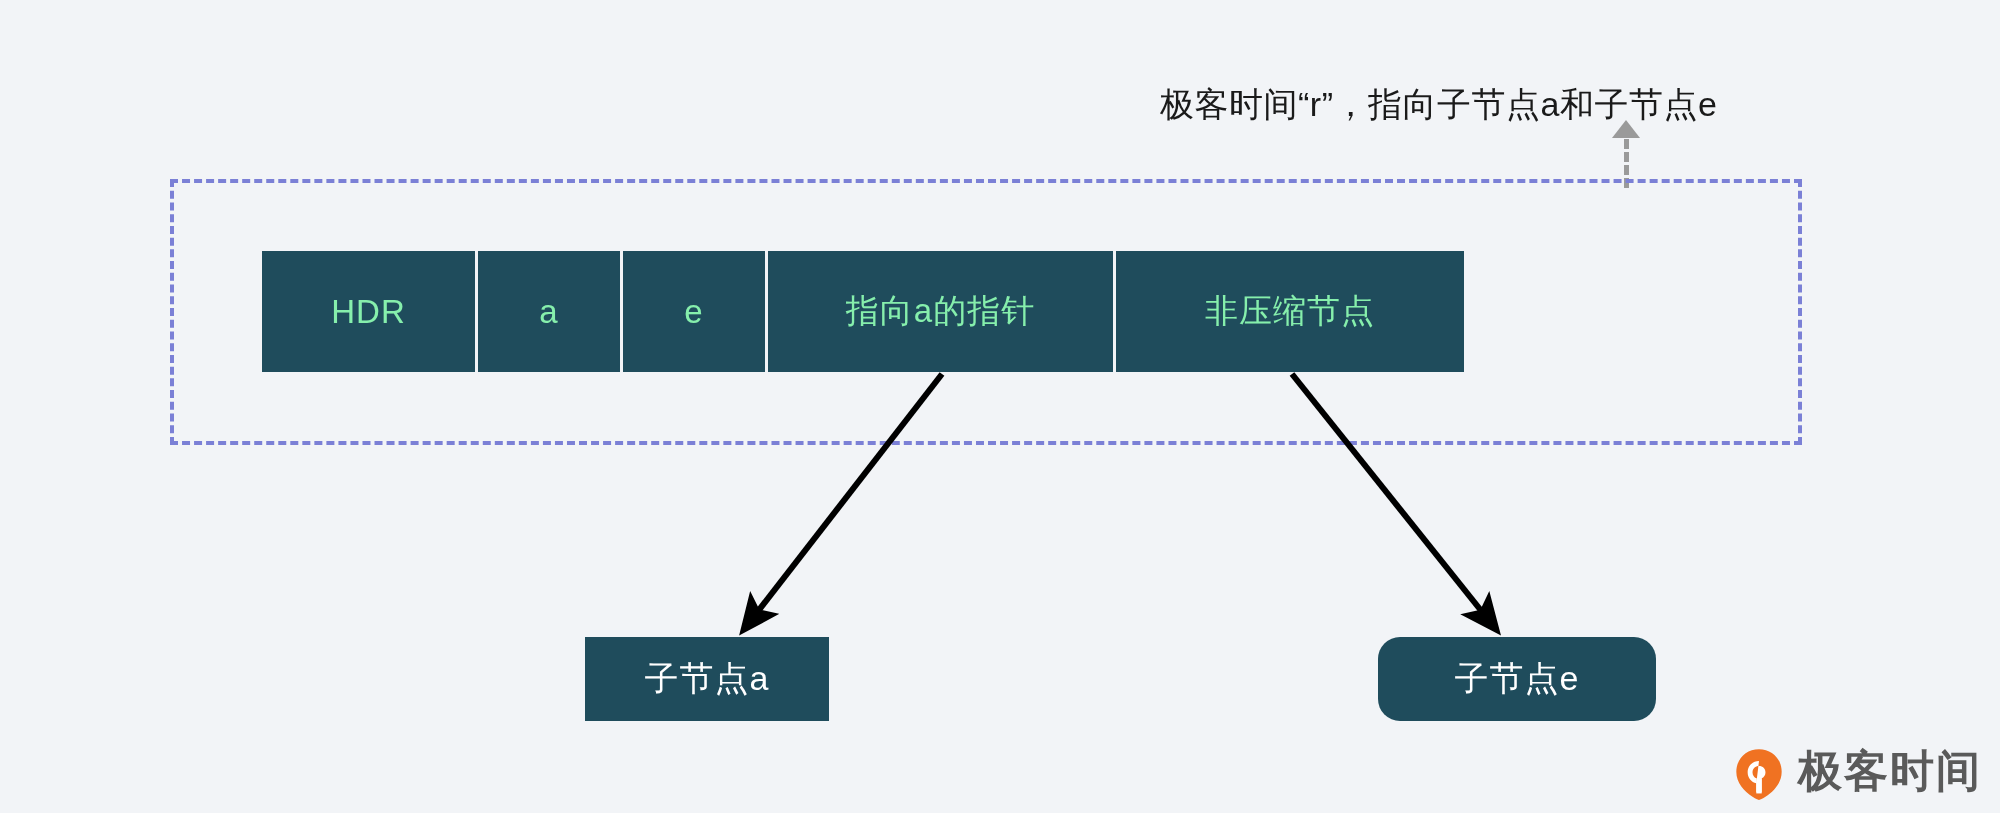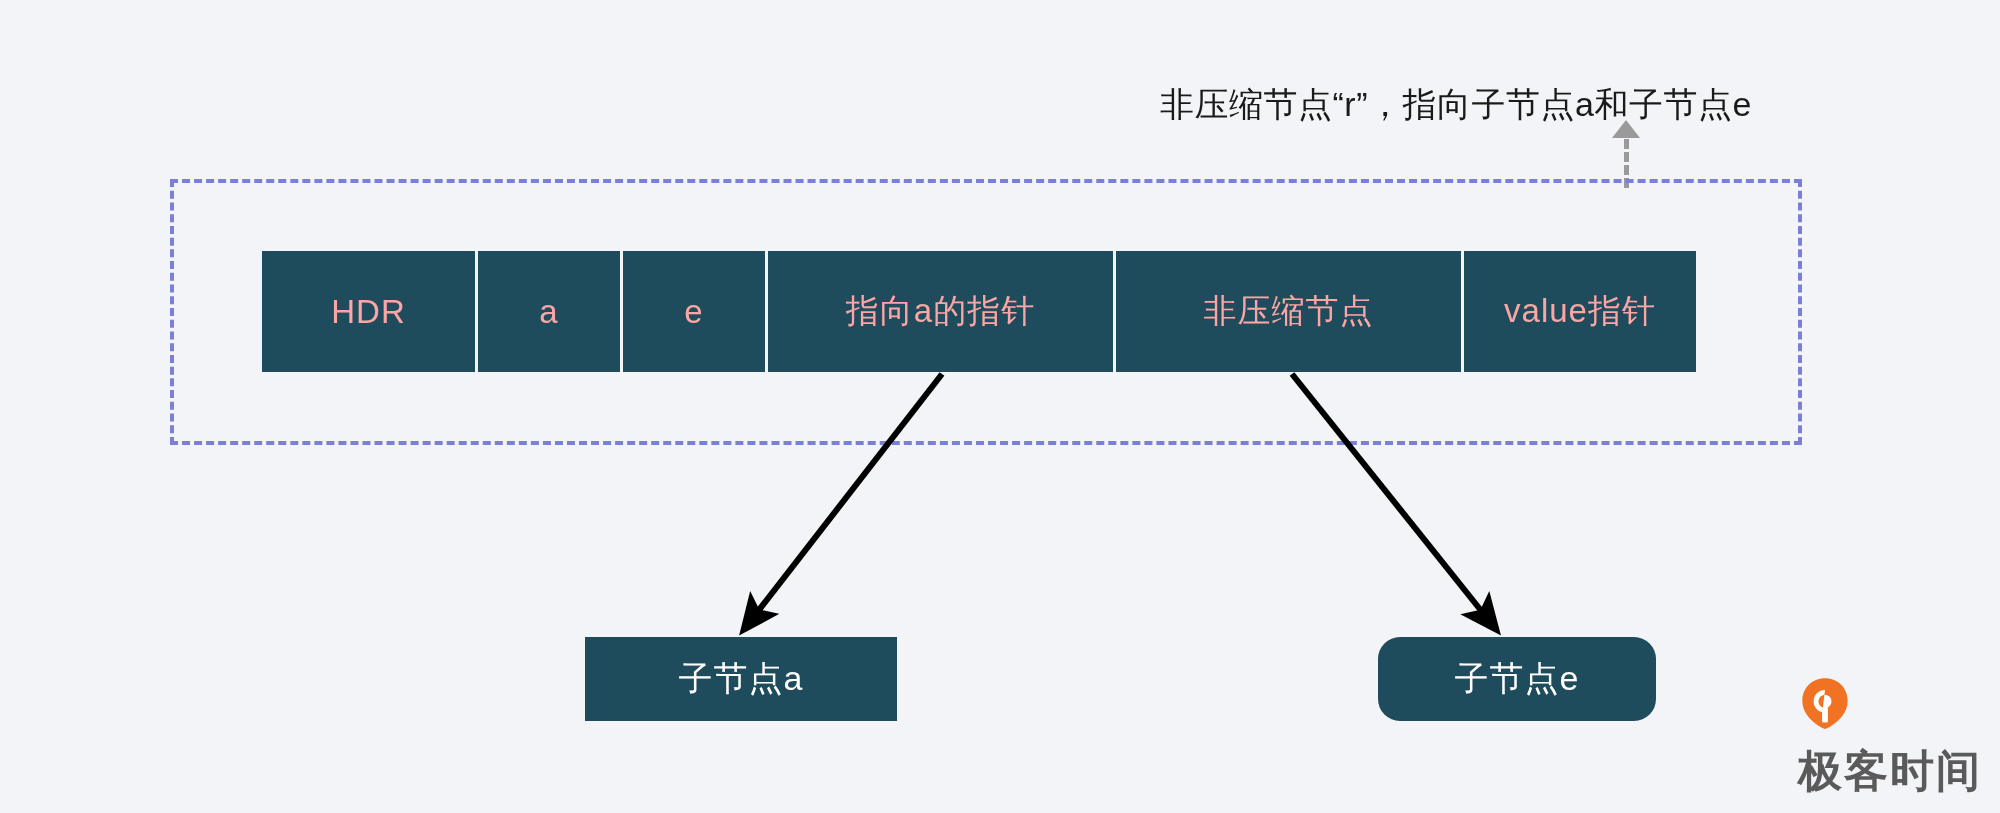--- a/index.html
+++ b/index.html
@@ -70,21 +70,21 @@
   .node-record {
     position: absolute;
     left: 262px;
     top: 251px;
     height: 121px;
     display: flex;
     align-items: stretch;
   }
   .cell {
     background: #1f4c5c;
-    color: #fca5a5;
+    color: #86efac;
     display: flex;
     align-items: center;
     justify-content: center;
     font-size: 33px;
     letter-spacing: 1px;
     border-right: 3px solid #f2f4f7;
     box-sizing: border-box;
   }
   .cell:last-child { border-right: none; }
   .cell.w-hdr     { width: 216px; }
@@ -100,21 +100,21 @@
     display: flex;
     align-items: center;
     justify-content: center;
     font-size: 34px;
     letter-spacing: 1px;
     box-sizing: border-box;
   }
   .child-a {
     left: 585px;
     top: 637px;
-    width: 312px;
+    width: 244px;
     height: 84px;
   }
   .child-e {
     left: 1378px;
     top: 637px;
     width: 278px;
     height: 84px;
     border-radius: 22px;
   }
 
@@ -127,55 +127,53 @@
     height: 813px;
     pointer-events: none;
   }
 
   
   .watermark {
     position: absolute;
     right: 18px;
     bottom: 12px;
     display: flex;
-    align-items: flex-start;
+    align-items: flex-end;
     gap: 12px;
-    flex-direction: column;
   }
   .wm-mark {
     width: 54px;
     height: 54px;
     flex: 0 0 auto;
   }
   .wm-text {
     font-size: 44px;
     color: #5a5a5a;
     letter-spacing: 2px;
     font-weight: bold;
   }
 </style>
 </head>
 <body>
 
 <div id="canvas">
 
-  <div class="annotation">非压缩节点“r”，指向子节点a和子节点e</div>
+  <div class="annotation">极客时间“r”，指向子节点a和子节点e</div>
 
   <div class="leader-arrow"></div>
   <div class="leader-line"></div>
 
   <div class="dashed-group"></div>
 
   <div class="node-record">
     <div class="cell w-hdr">HDR</div>
     <div class="cell w-char">a</div>
     <div class="cell w-char">e</div>
     <div class="cell w-ptr">指向a的指针</div>
     <div class="cell w-ptr">非压缩节点</div>
-    <div class="cell w-value">value指针</div>
   </div>
 
   <svg class="connectors" viewBox="0 0 2000 813" width="2000" height="813">
     <defs>
       <marker id="arrowhead" markerWidth="7" markerHeight="7" refX="5.4" refY="3.1" orient="auto" markerUnits="strokeWidth">
         <path d="M0,0 L7,3.1 L0,6.2 L1.5,3.1 Z" fill="#000000"></path>
       </marker>
     </defs>
     <line x1="942" y1="374" x2="745" y2="628" stroke="#000000" stroke-width="6" marker-end="url(#arrowhead)"></line>
     <line x1="1292" y1="374" x2="1495" y2="628" stroke="#000000" stroke-width="6" marker-end="url(#arrowhead)"></line>

